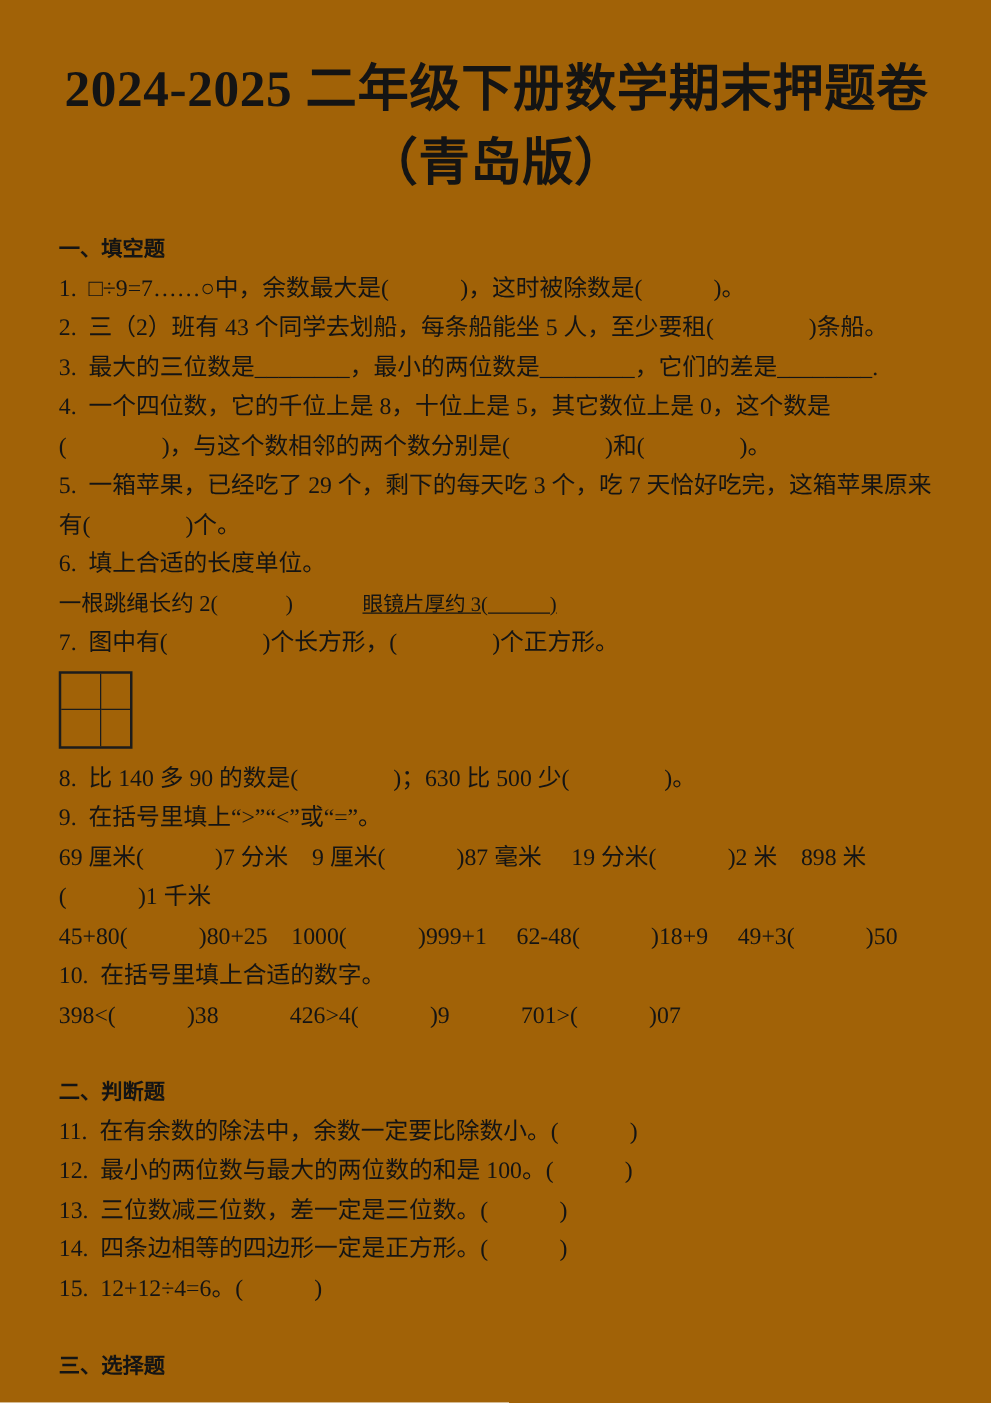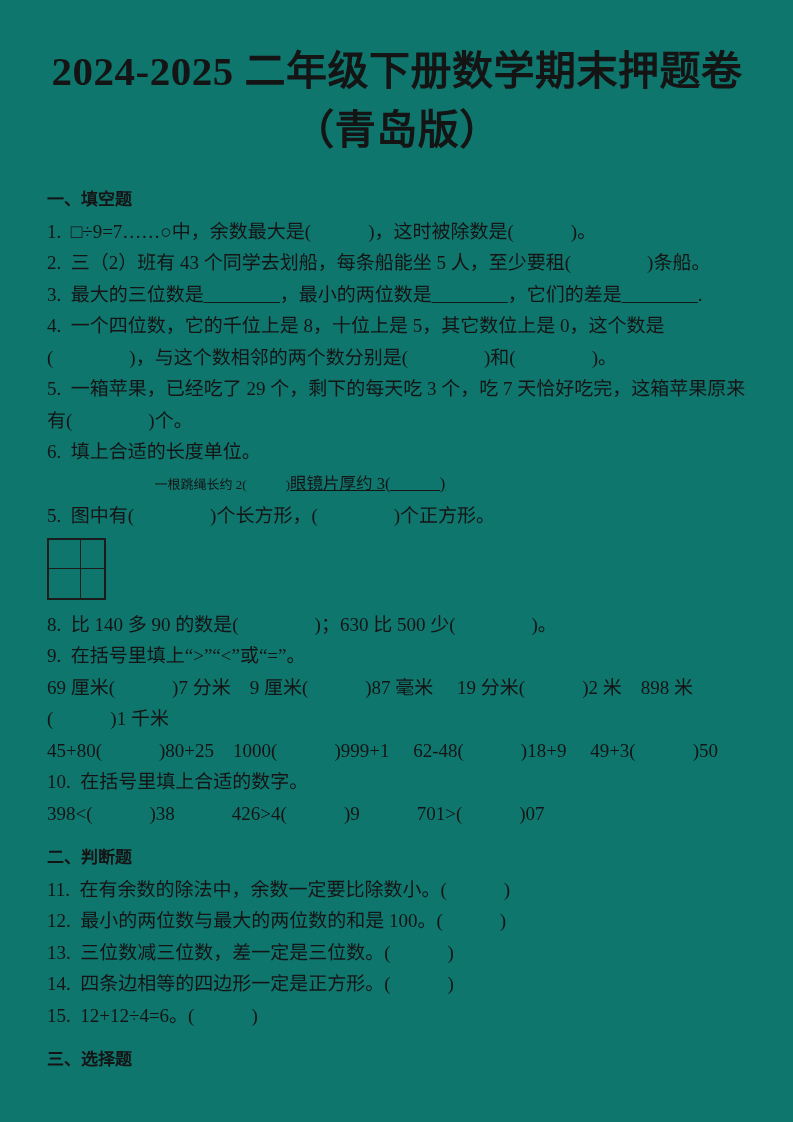--- a/index.html
+++ b/index.html
@@ -5,21 +5,21 @@
   html, body {
     margin: 0;
     padding: 0;
     background: #ffffff;
   }
   .page {
     position: relative;
     width: 793px;
     height: 1122px;
     margin: 0 auto;
-    background: #0f766e;
+    background: #a16207;
     color: #141414;
     font-family: "Liberation Serif", "DejaVu Serif", serif;
     box-sizing: border-box;
     padding: 36px 46px 0 47px;
     overflow: hidden;
   }
   .title {
     text-align: center;
     font-size: 41px;
     font-weight: 700;
@@ -28,38 +28,37 @@
     letter-spacing: 0.5px;
   }
   .title-line { display: block; }
   h2.section {
     font-size: 17px;
     font-weight: 700;
     line-height: 31.5px;
     margin: 0;
   }
   h2.section.spaced {
-    margin-top: 13px;
+    margin-top: 30px;
   }
   p.line {
     font-size: 19px;
     line-height: 31.5px;
     margin: 0;
     white-space: pre-wrap;
   }
   .two-col {
     display: flex;
     align-items: baseline;
   }
   .col-left {
     flex: 0 0 243px;
-    font-size: 13px;
+    font-size: 18px;
     line-height: 31.5px;
     white-space: pre-wrap;
-    text-align: right;
   }
   .col-right {
     font-size: 16.5px;
     line-height: 31.5px;
     white-space: pre-wrap;
     text-decoration: underline;
   }
   .grid-figure {
     width: 55px;
     height: 58px;
@@ -95,21 +94,21 @@
   <p class="line">5.  一箱苹果，已经吃了 29 个，剩下的每天吃 3 个，吃 7 天恰好吃完，这箱苹果原来有(　　　　)个。</p>
   <p class="line">6.  填上合适的长度单位。</p>
 
   <div class="two-col">
     <span class="col-left">一根跳绳长约 2(　　　)</span>
     <span class="col-right">眼镜片厚约 3(　　　)</span>
   </div>
   <div class="two-col">
   </div>
 
-  <p class="line">5.  图中有(　　　　)个长方形，(　　　　)个正方形。</p>
+  <p class="line">7.  图中有(　　　　)个长方形，(　　　　)个正方形。</p>
 
   <div class="grid-figure">
     <div class="grid-cell br bb"></div>
     <div class="grid-cell bb"></div>
     <div class="grid-cell br"></div>
     <div class="grid-cell"></div>
   </div>
 
   <p class="line">8.  比 140 多 90 的数是(　　　　)；630 比 500 少(　　　　)。</p>
   <p class="line">9.  在括号里填上“&gt;”“&lt;”或“=”。</p>

